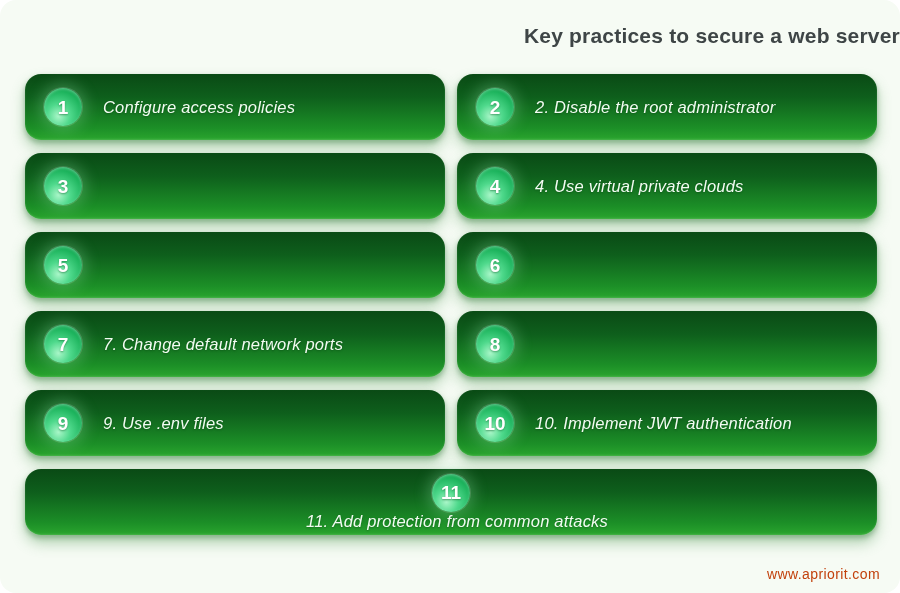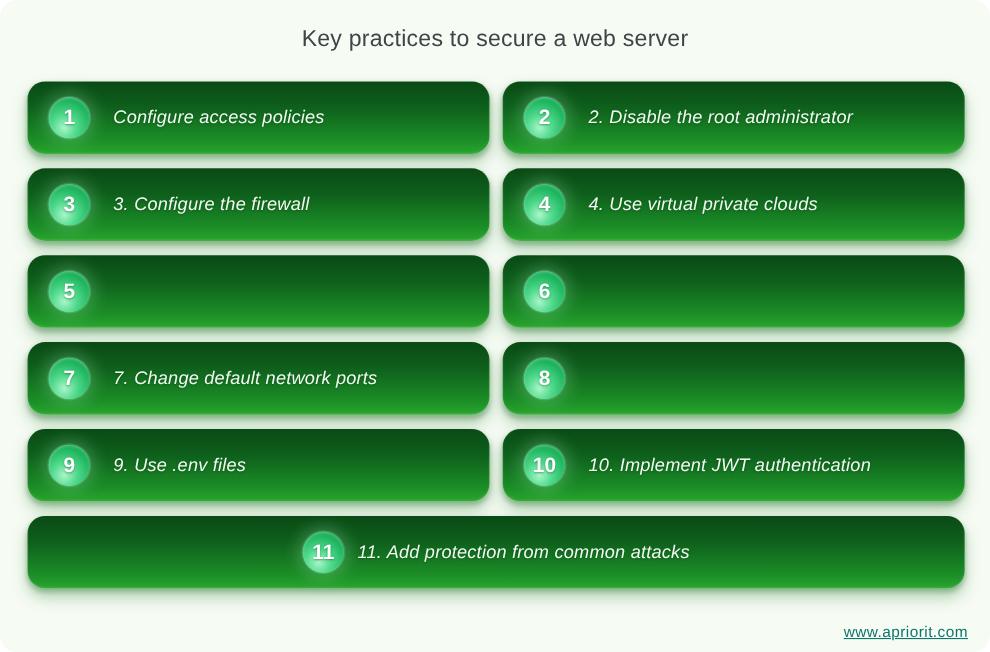--- a/index.html
+++ b/index.html
@@ -16,23 +16,23 @@
     inset: 0;
     width: 900px;
     height: 593px;
     background: #f6fbf4;
     border-radius: 16px;
     overflow: hidden;
   }
   .page-title {
     margin: 0;
     padding-top: 24px;
-    text-align: center;
+    text-align: right;
     font-size: 21px;
-    font-weight: normal;
+    font-weight: bold;
     letter-spacing: 0.2px;
     color: #3e4546;
   }
   .grid {
     position: absolute;
     left: 25px;
     top: 74px;
     width: 852px;
     display: grid;
     grid-template-columns: 1fr 1fr;
@@ -49,20 +49,21 @@
     background: linear-gradient(180deg, #0a4a15 0%, #0e5f1c 35%, #1c8f27 82%, #2aa52e 100%);
     box-shadow:
       0 8px 14px rgba(90, 160, 95, 0.45),
       0 3px 5px rgba(25, 90, 35, 0.35),
       inset 0 -1px 2px rgba(160, 230, 150, 0.25);
   }
   .pill.full {
     grid-column: 1 / -1;
     justify-content: center;
     padding-left: 0;
+    flex-direction: column;
   }
   .badge {
     flex: 0 0 auto;
     width: 38px;
     height: 38px;
     border-radius: 50%;
     display: flex;
     align-items: center;
     justify-content: center;
     background: radial-gradient(circle at 38% 74%, #a9f6c8 0%, #4fd98c 32%, #1cb35c 68%, #0f9a4d 100%);
@@ -87,22 +88,21 @@
     white-space: nowrap;
     font-style: italic;
   }
   .pill.full .label { margin-left: 12px; }
   .watermark {
     position: absolute;
     right: 20px;
     bottom: 11px;
     font-size: 14px;
     letter-spacing: 0.4px;
-    color: #0f766e;
-    text-decoration: underline;
+    color: #c2410c;
   }
 </style>
 </head>
 <body>
 
 <div class="canvas">
   <h1 class="page-title">Key practices to secure a web server</h1>
   <div class="grid">
   <div class="pill">
     <span class="badge">
@@ -115,21 +115,20 @@
     <span class="badge">
       <span class="num">2</span>
     </span>
     <span class="label">2. Disable the root administrator</span>
   </div>
 
   <div class="pill">
     <span class="badge">
       <span class="num">3</span>
     </span>
-    <span class="label">3. Configure the firewall</span>
   </div>
 
   <div class="pill">
     <span class="badge">
       <span class="num">4</span>
     </span>
     <span class="label">4. Use virtual private clouds</span>
   </div>
 
   <div class="pill">

